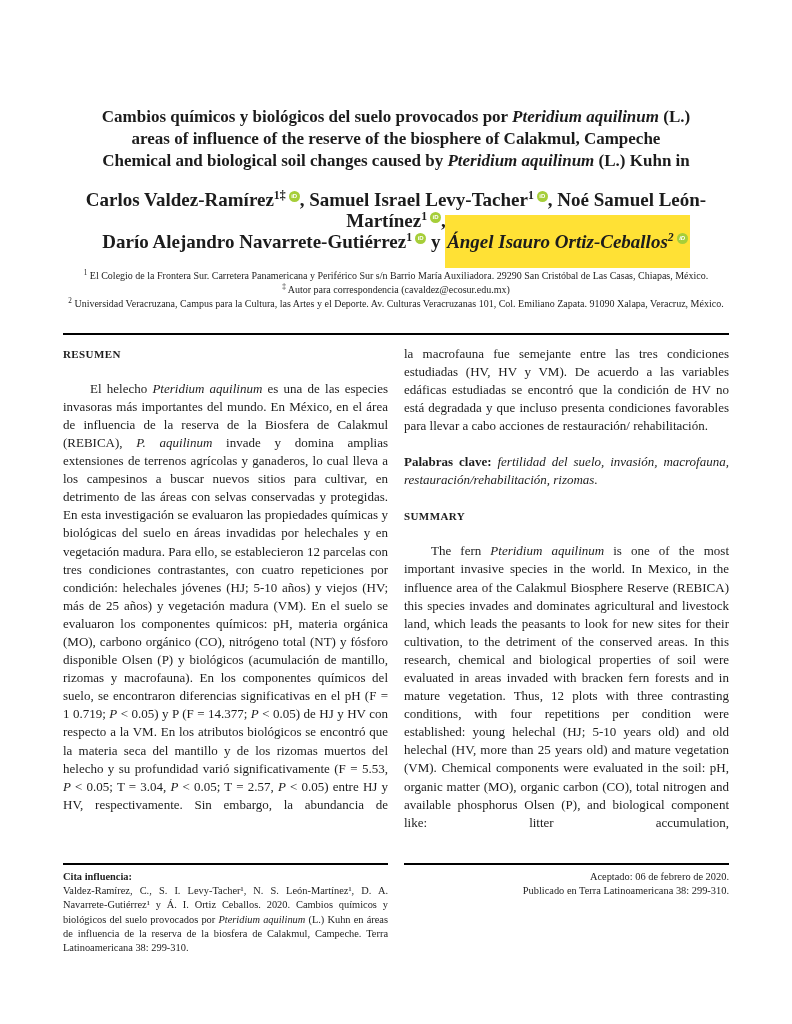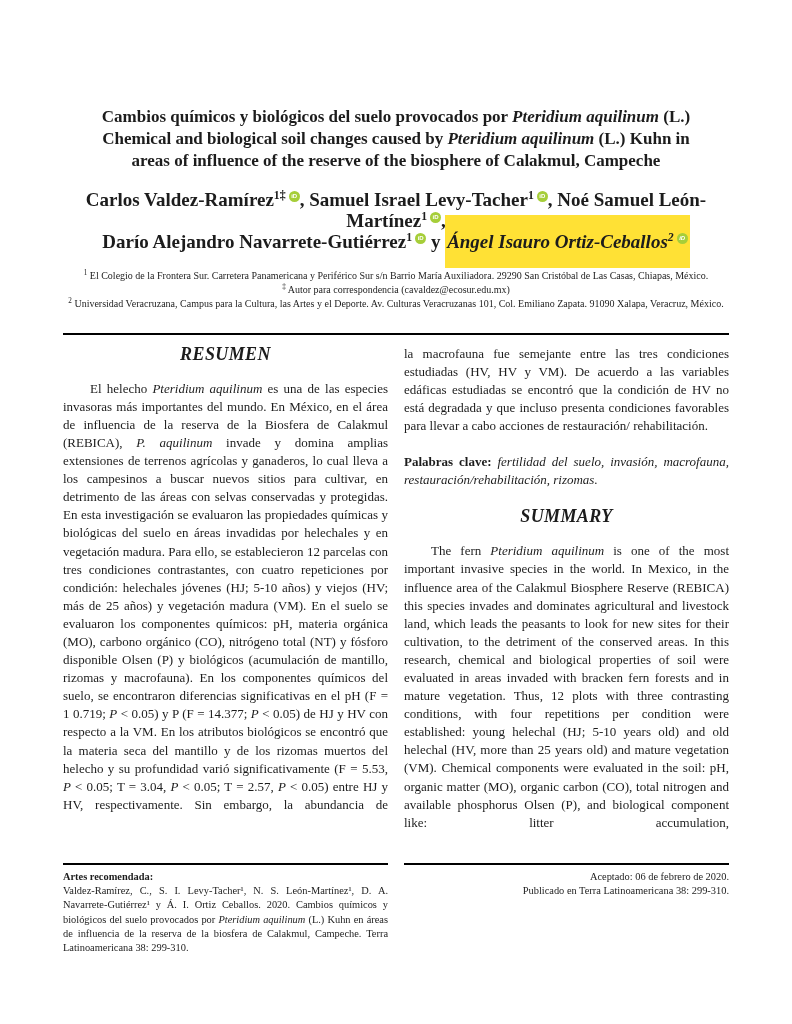--- a/index.html
+++ b/index.html
@@ -25,23 +25,22 @@
   .hl{ background:#ffe135;padding:16px 2px;font-style:italic; }
   
   .affils{ margin-top:17px;font-size:10px;line-height:14.2px;text-align:center; }
   .affil sup{ font-size:0.72em;line-height:0; }
   
   .rule{ border:none;border-top:2px solid #000;margin:21px 0 0 0; }
   
   .columns{ display:flex;gap:16px;margin-top:10px;min-height:512px; }
   .col{ flex:1;min-width:0;font-size:13px;line-height:18.1px; }
   .sec-heading{
-    font-size:18px;font-weight:bold;text-align:center;letter-spacing:0.4px;
+    font-size:11px;font-weight:bold;letter-spacing:0.4px;
     margin:0 0 17px 0;
-    font-style:italic;
   }
   .col p{ margin:0;text-align:justify; }
   .indent{ text-indent:27px; }
   .fill-last{ text-align-last:justify; }
   .keywords{ margin-top:18px !important; }
   .bi{ font-weight:bold;}
   .ital{ font-style:italic; }
   .summary-head{ margin:18px 0 17px 0; }
   
   .footer{ display:flex;gap:16px;margin-top:6px; }
@@ -51,22 +50,22 @@
   .cite-label{ font-weight:bold; }
   .f-right{ text-align:right; }
 </style>
 </head>
 <body>
 
 <div class="page">
 
   <div class="title">
     <div>Cambios químicos y biológicos del suelo provocados por <i>Pteridium aquilinum</i> (L.)</div>
+    <div>areas of influence of the reserve of the biosphere of Calakmul, Campeche</div>
     <div>Chemical and biological soil changes caused by <i>Pteridium aquilinum</i> (L.) Kuhn in</div>
-    <div>areas of influence of the reserve of the biosphere of Calakmul, Campeche</div>
   </div>
 
   <div class="authors">
     <div>
       <span><span>Carlos Valdez-Ramírez</span><sup>1‡</sup><span class="orcid" style="background: rgb(166, 206, 57);"></span><span>, </span></span><span><span>Samuel Israel Levy-Tacher</span><sup>1</sup><span class="orcid" style="background: rgb(166, 206, 57);"></span><span>, </span></span><span><span>Noé Samuel León-Martínez</span><sup>1</sup><span class="orcid" style="background: rgb(166, 206, 57);"></span><span>,</span></span>
     </div>
     <div>
       <span><span>Darío Alejandro Navarrete-Gutiérrez</span><sup>1</sup><span class="orcid" style="background: rgb(166, 206, 57);"></span><span> y </span></span><span class="hl" style="background: rgb(255, 225, 53);"><span>Ángel Isauro Ortiz-Ceballos</span><sup>2</sup><span class="orcid" style="background: rgb(166, 206, 57);"></span></span>
     </div>
   </div>
@@ -87,21 +86,21 @@
     <div class="col">
       <p>la macrofauna fue semejante entre las tres condiciones estudiadas (HV, HV y VM). De acuerdo a las variables edáficas estudiadas se encontró que la condición de HV no está degradada y que incluso presenta condiciones favorables para llevar a cabo acciones de restauración/ rehabilitación.</p>
       <p class="keywords"><span class="bi">Palabras clave:</span> <span class="ital">fertilidad del suelo, invasión, macrofauna, restauración/rehabilitación, rizomas.</span></p>
       <h2 class="sec-heading summary-head">SUMMARY</h2>
       <p class="indent fill-last">The fern <i>Pteridium aquilinum</i> is one of the most important invasive species in the world. In Mexico, in the influence area of the Calakmul Biosphere Reserve (REBICA) this species invades and dominates agricultural and livestock land, which leads the peasants to look for new sites for their cultivation, to the detriment of the conserved areas. In this research, chemical and biological properties of soil were evaluated in areas invaded with bracken fern forests and in mature vegetation. Thus, 12 plots with three contrasting conditions, with four repetitions per condition were established: young helechal (HJ; 5-10 years old) and old helechal (HV, more than 25 years old) and mature vegetation (VM). Chemical components were evaluated in the soil: pH, organic matter (MO), organic carbon (CO), total nitrogen and available phosphorus Olsen (P), and biological component like: litter accumulation,</p>
     </div>
   </div>
 
   <div class="footer">
     <div class="f-col f-left">
-      <div class="cite-label">Artes recomendada:</div>
+      <div class="cite-label">Cita influencia:</div>
       <div>Valdez-Ramírez, C., S. I. Levy-Tacher¹, N. S. León-Martínez¹, D. A. Navarrete-Gutiérrez¹ y Á. I. Ortiz Ceballos. 2020. Cambios químicos y biológicos del suelo provocados por <i>Pteridium aquilinum</i> (L.) Kuhn en áreas de influencia de la reserva de la biosfera de Calakmul, Campeche. Terra Latinoamericana 38: 299-310.</div>
     </div>
     <div class="f-col f-right">
       <div>Aceptado: 06 de febrero de 2020.</div>
       <div>Publicado en Terra Latinoamericana 38: 299-310.</div>
     </div>
   </div>
 
 </div>
 

